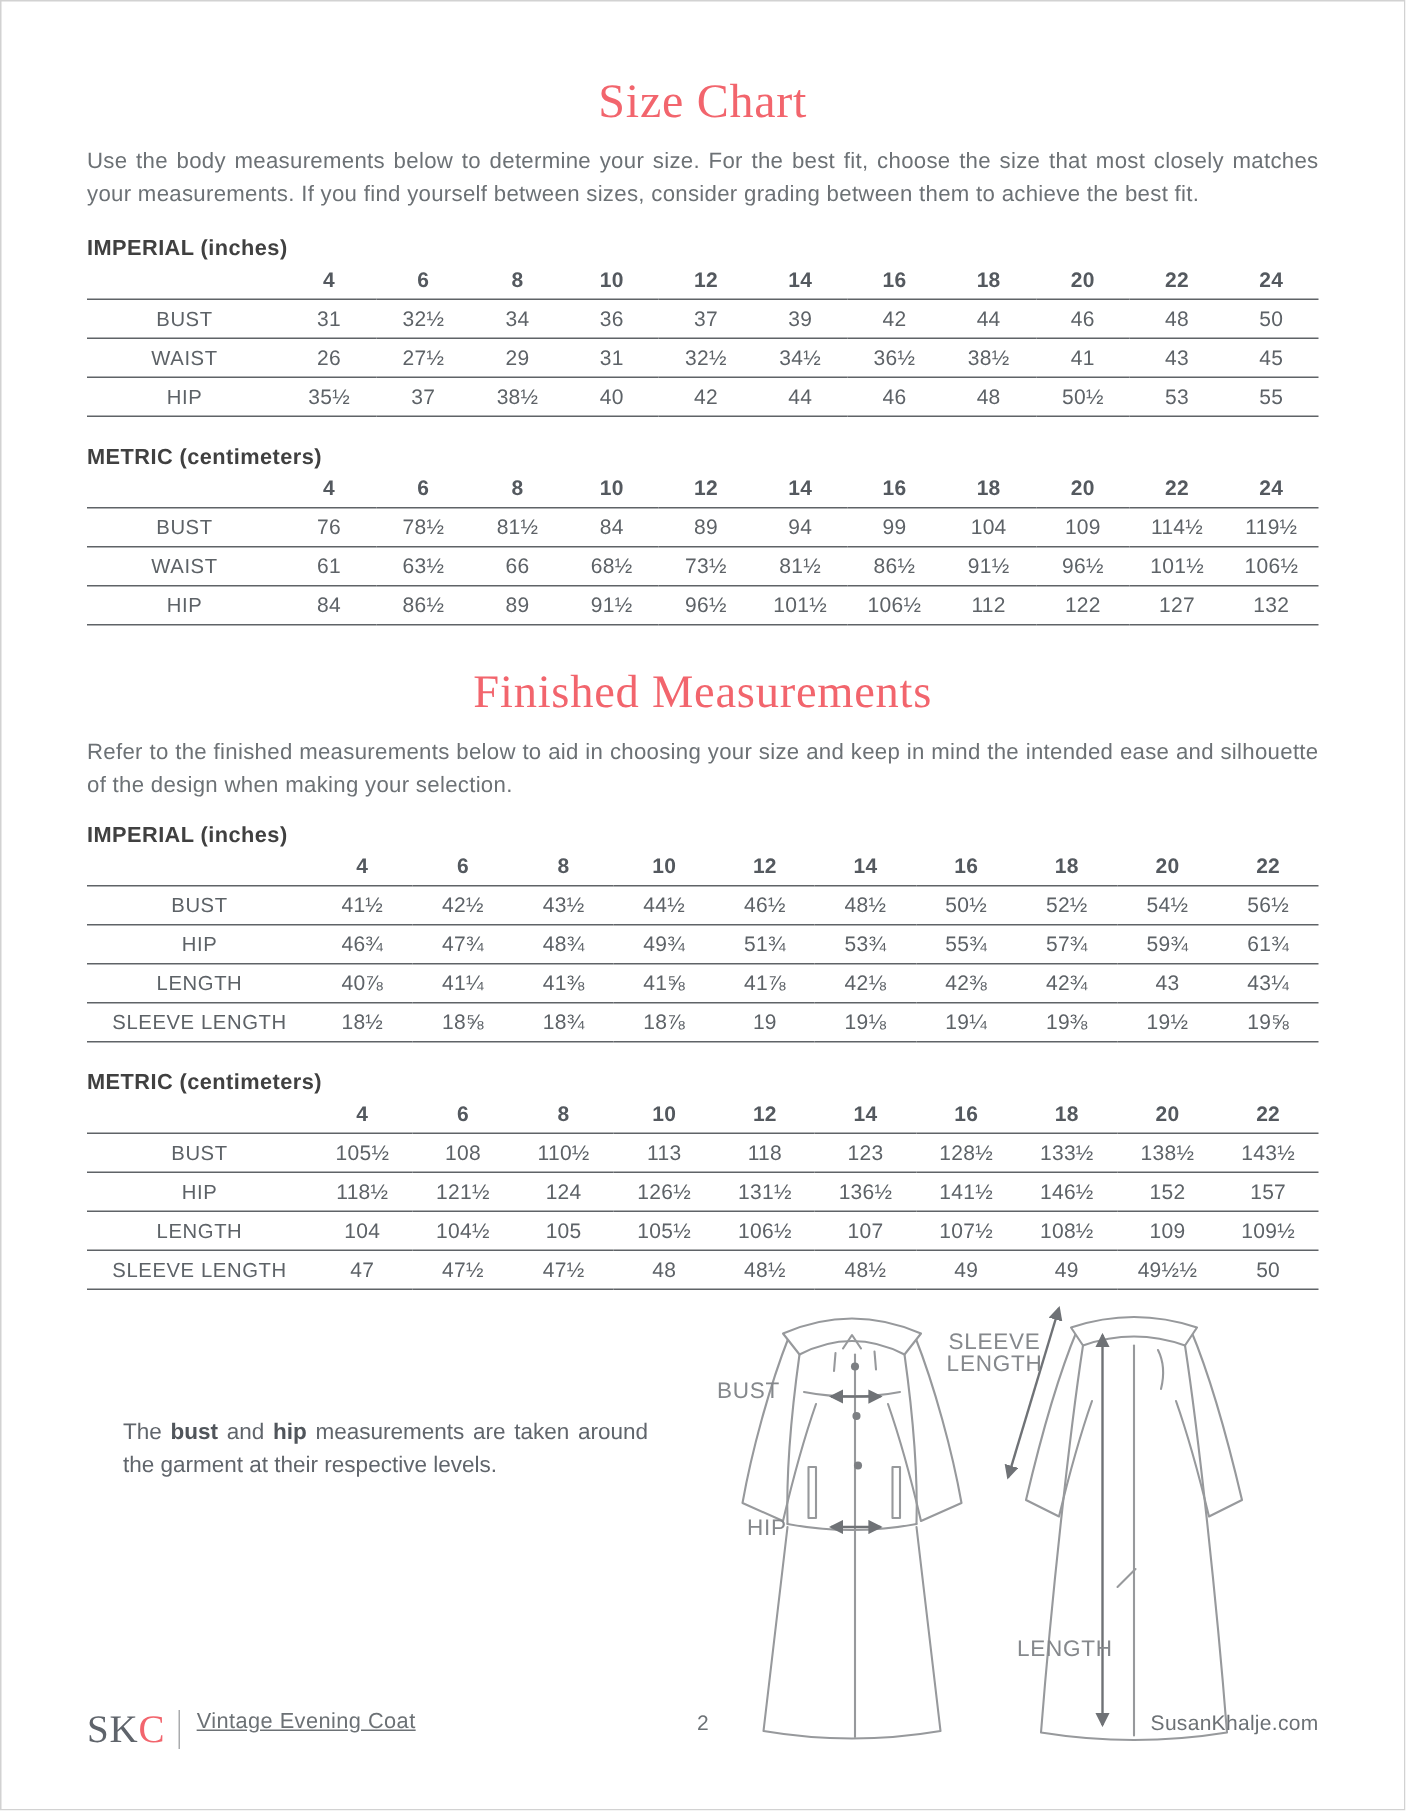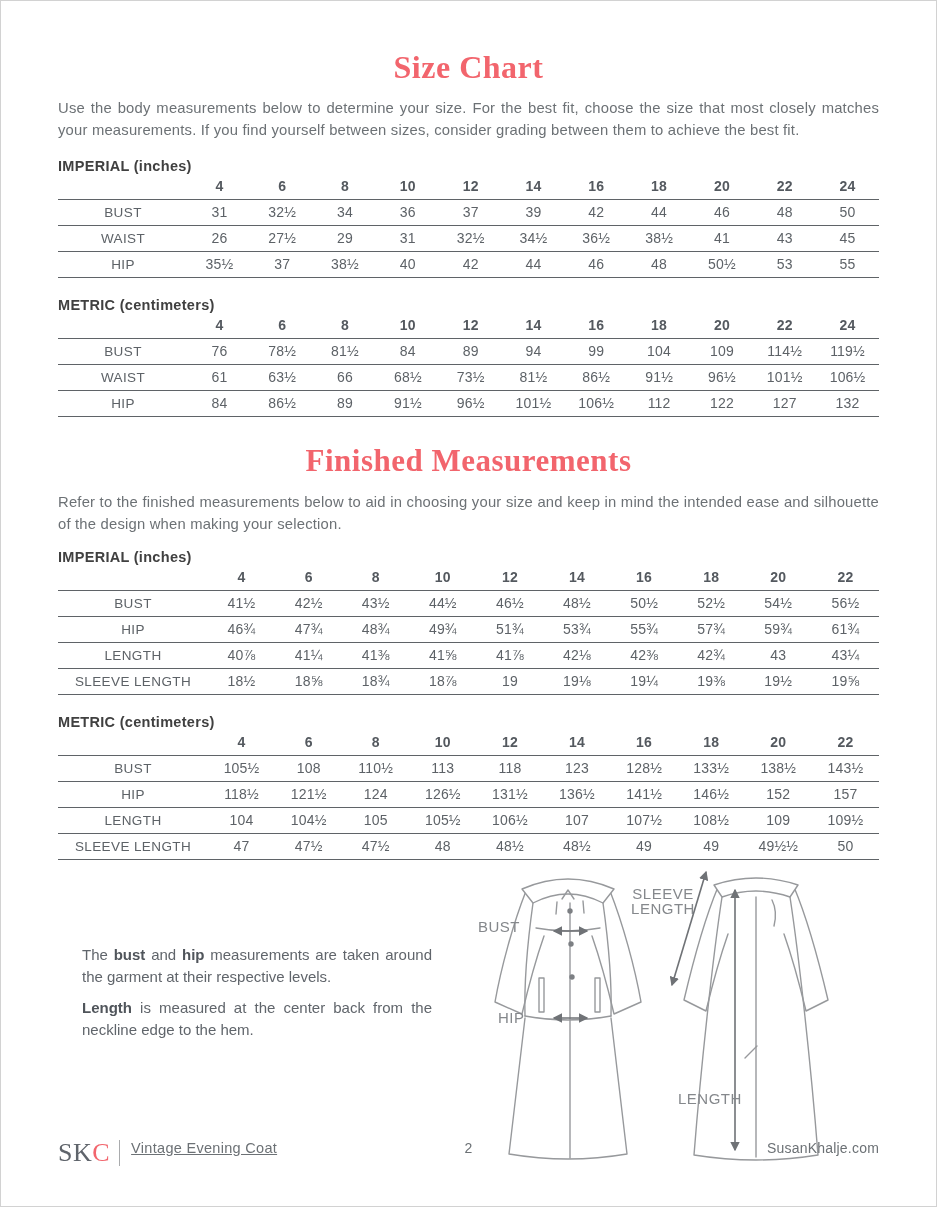--- a/index.html
+++ b/index.html
@@ -9,21 +9,21 @@
     width:937px;height:1207px;
     box-sizing:border-box;
     background:#ffffff;
     border:1px solid #d2d2d2;
     padding:48px 57px 0 57px;
     overflow:hidden;
     color:#6c7175;
   }
   h1.script-title{
     font-family:"Liberation Serif","DejaVu Serif",serif;
-    font-weight:bold;
+    font-weight:normal;
     color:#f2656d;
     text-align:center;
     font-size:32px;
     line-height:36px;
     margin:0;
     letter-spacing:.5px;
   }
   h1.second{margin-top:26px;font-size:31px;}
   p.intro{
     margin:13px 0 0 0;
@@ -386,21 +386,20 @@
           <td>49½½</td>
           <td>50</td>
         </tr>
       </tbody>
     </table>
 
   <div class="bottom-section">
 
     <div class="notes">
       <p><span>The </span><b>bust</b><span> and </span><b>hip</b><span> measurements are taken around the garment at their respective levels.</span></p>
-      <p><b>Length</b><span> is measured at the center back from the neckline edge to the hem.</span></p>
     </div>
 
     <svg class="coat-svg" width="450" height="298" viewBox="0 0 450 298">
       <defs>
         <marker id="ah" viewBox="0 0 10 10" refX="8.5" refY="5" markerWidth="9.5" markerHeight="9.5" orient="auto-start-reverse" markerUnits="userSpaceOnUse">
           <path d="M0,0 L10,5 L0,10 Z" fill="#6f7276"></path>
         </marker>
       </defs>
 
       <g stroke="#97999c" stroke-width="1.4" fill="none" stroke-linejoin="round" stroke-linecap="round">

